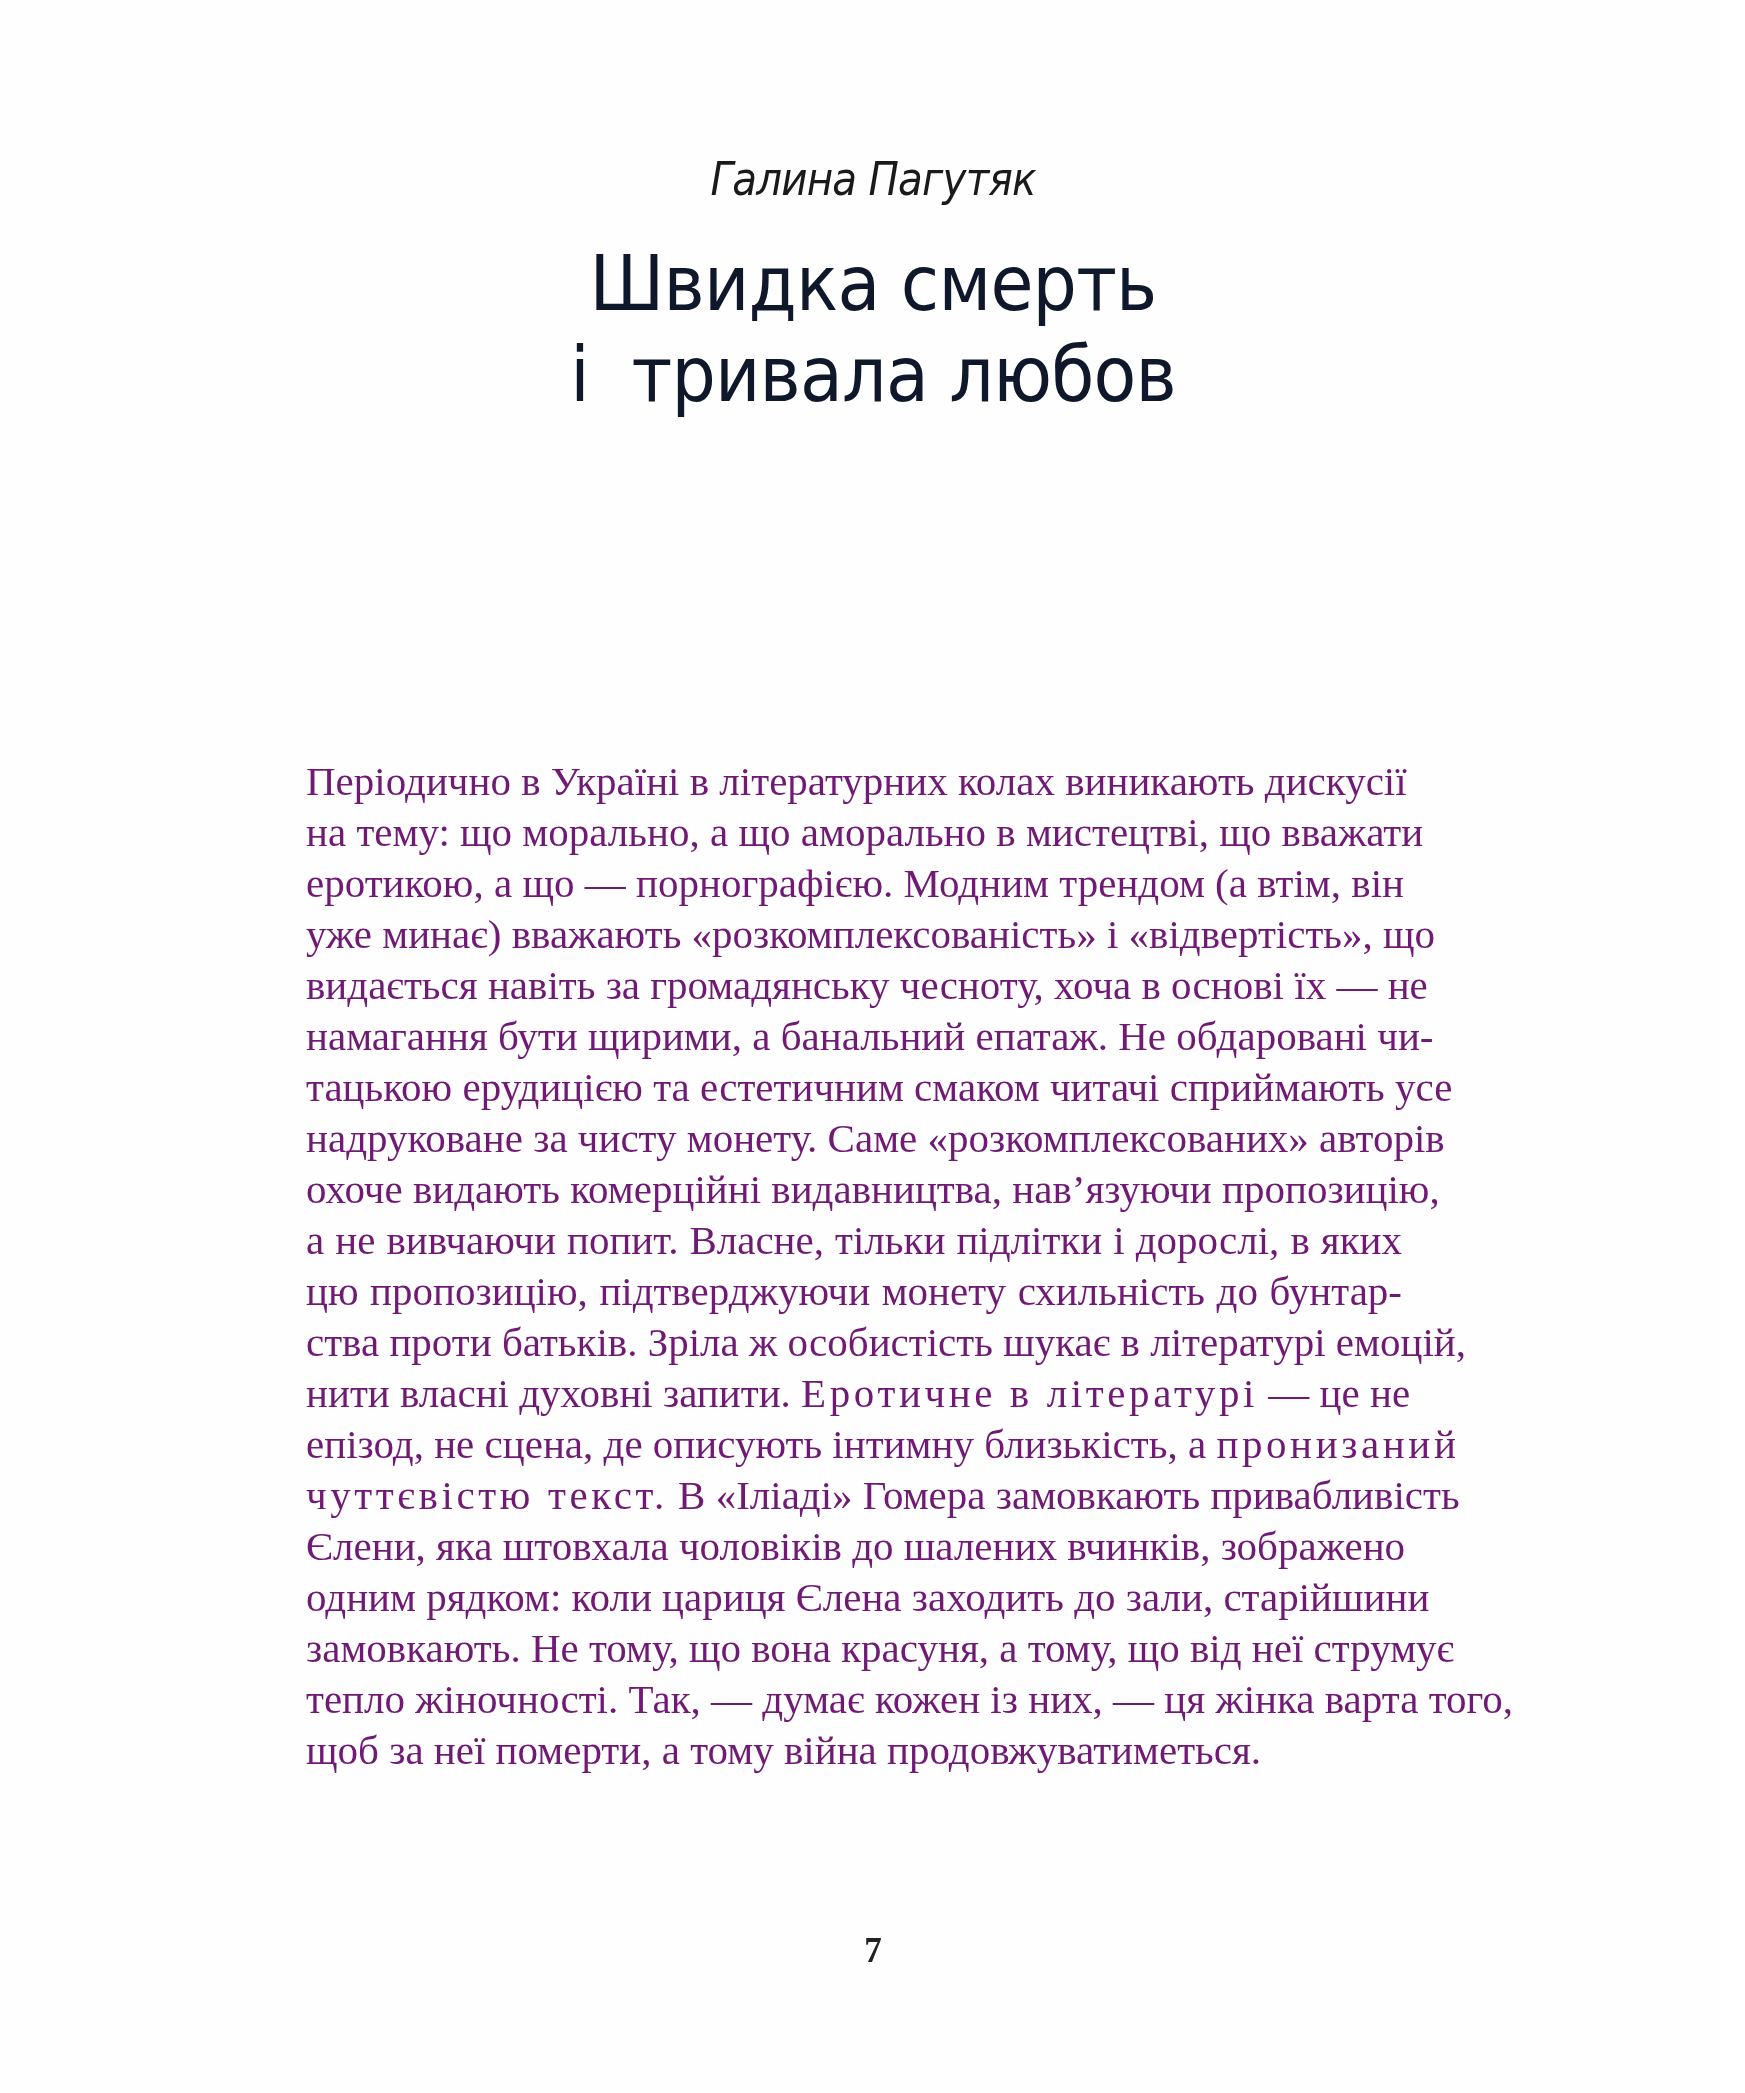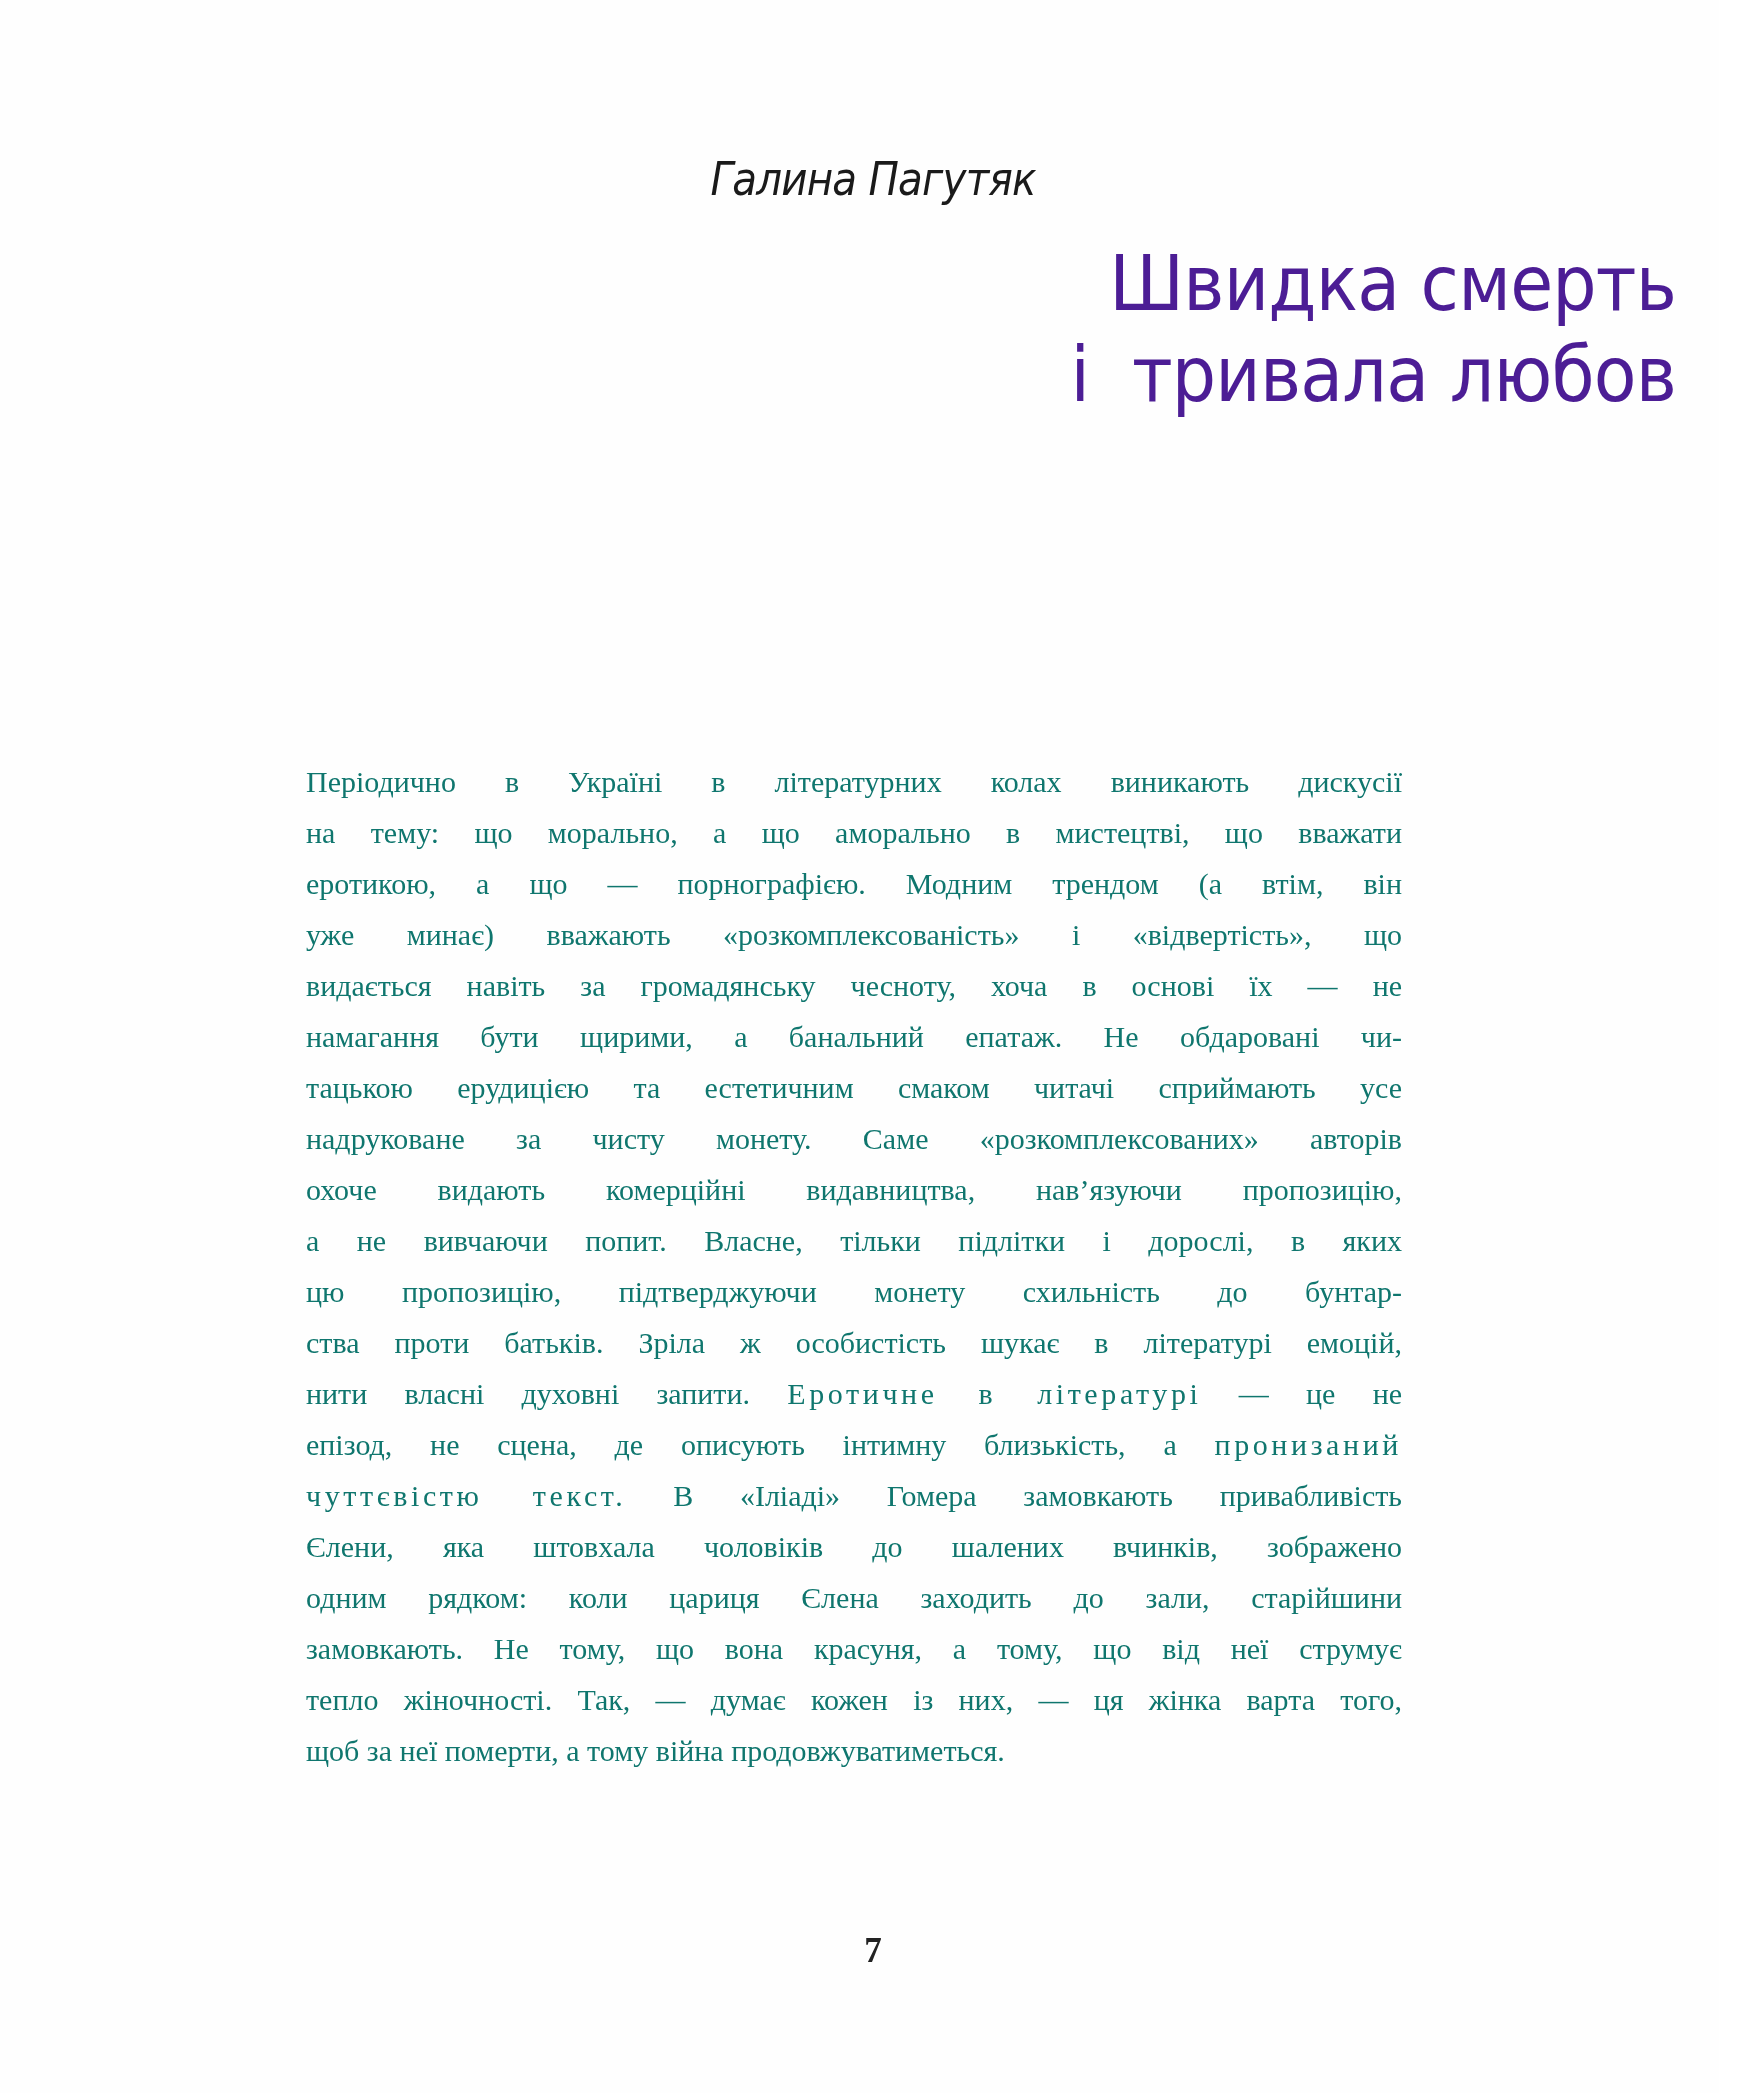--- a/index.html
+++ b/index.html
@@ -34,39 +34,39 @@
     letter-spacing: -0.9px;
     color: #1a1a1a;
     transform: scaleX(0.86);
     transform-origin: center;
   }
   .title {
     position: absolute;
     left: 0;
     width: 1746px;
     top: 238px;
-    text-align: right;
+    text-align: center;
     font-family: "DejaVu Sans", sans-serif;
     font-weight: normal;
     font-size: 76px;
     line-height: 91px;
     letter-spacing: -0.9px;
-    color: #4c1d95;
+    color: #0f172a;
     margin: 0;
   }
   .title span { display: block; transform: scaleX(0.92); transform-origin: center; }
   .body {
     position: absolute;
     left: 306px;
     top: 756px;
     width: 1096px;
     font-family: "Liberation Serif", "DejaVu Serif", serif;
-    font-size: 30px;
+    font-size: 41px;
     line-height: 51px;
-    color: #0f766e;
+    color: #701a75;
   }
   .line {
     display: block;
     white-space: nowrap;
     text-align: justify;
     text-align-last: justify;
     height: 51px;
   }
   .line.last { text-align-last: left; }
   .spaced { letter-spacing: 3.6px; }

